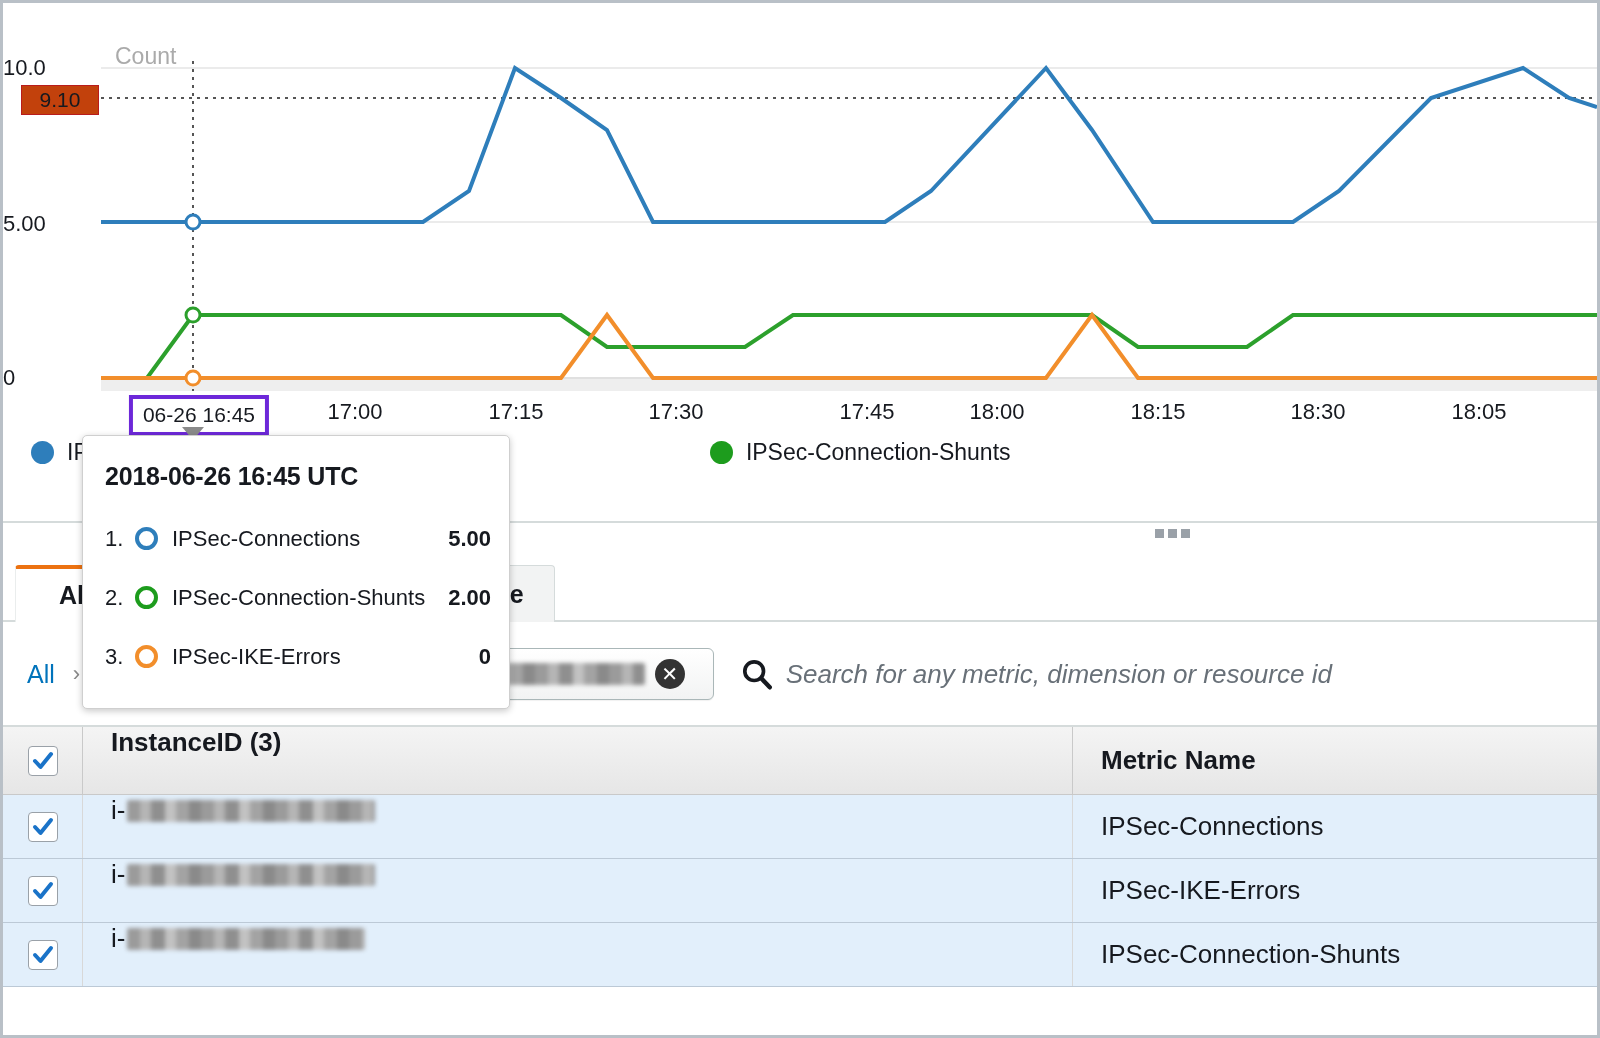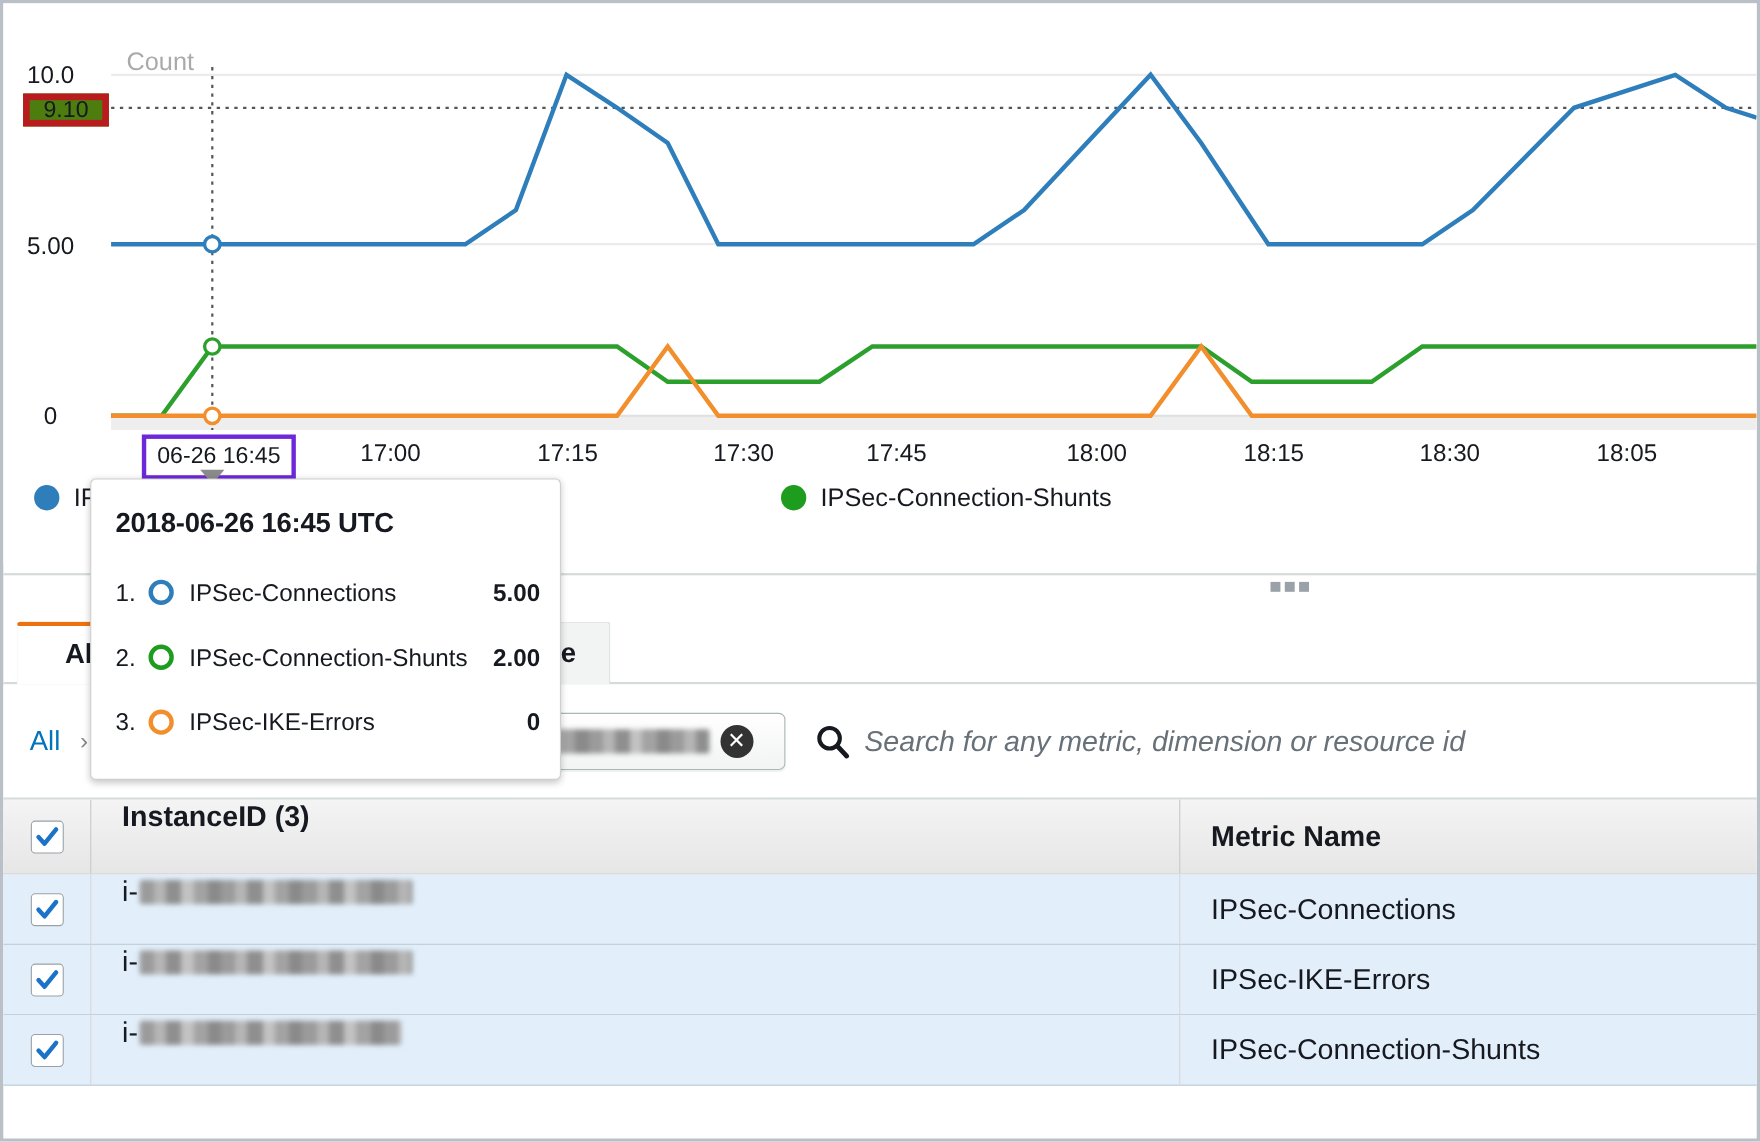--- a/index.html
+++ b/index.html
@@ -27,30 +27,30 @@
 
   .axis-label-text {
     position: absolute;
     font-size: 23px; color: #aaa;
     left: 112px; top: 40px;
     letter-spacing: 0px;
   }
   .ytick {
     position: absolute;
     font-size: 22px; color: #16191f;
-    text-align: center; width: 86px; left: 0;
+    text-align: left; width: 86px; left: 0;
     font-family: "Liberation Sans", sans-serif;
   }
   .ytick.t10 { top: 52px; }
   .ytick.t5  { top: 208px; }
   .ytick.t0  { top: 362px; }
   .yhover-box {
     position: absolute; left: 18px; top: 82px;
     width: 78px; height: 30px;
-    border: 6px solid #b91c1c; background: #4d7c0f;
+    border: 1px solid #b91c1c; background: #c2410c;
     font-size: 21px; color: #16191f;
     display: flex; align-items: center; justify-content: center;
   }
 
   .xtick {
     position: absolute; top: 396px;
     font-size: 22px; color: #16191f;
     transform: translateX(-50%);
     white-space: nowrap;
   }
@@ -308,21 +308,21 @@
     <div class="ytick t0">0</div>
 
     <div class="yhover-box">9.10</div>
 
     <div class="xhover-box" style="left:196px;">06-26 16:45</div>
     <div class="xhover-arrow" style="left:190px;"></div>
 
     <div class="xtick" style="left:352px;">17:00</div>
     <div class="xtick" style="left:513px;">17:15</div>
     <div class="xtick" style="left:673px;">17:30</div>
-    <div class="xtick" style="left:812px;">17:45</div>
+    <div class="xtick" style="left:864px;">17:45</div>
     <div class="xtick" style="left:994px;">18:00</div>
     <div class="xtick" style="left:1155px;">18:15</div>
     <div class="xtick" style="left:1315px;">18:30</div>
     <div class="xtick" style="left:1476px;">18:05</div>
 
     <div id="legend">
       <div class="legend-item">
         <span class="legend-dot" style="background:#2e7ebb"></span>
         <span>IPSec-Connections</span>
       </div>

